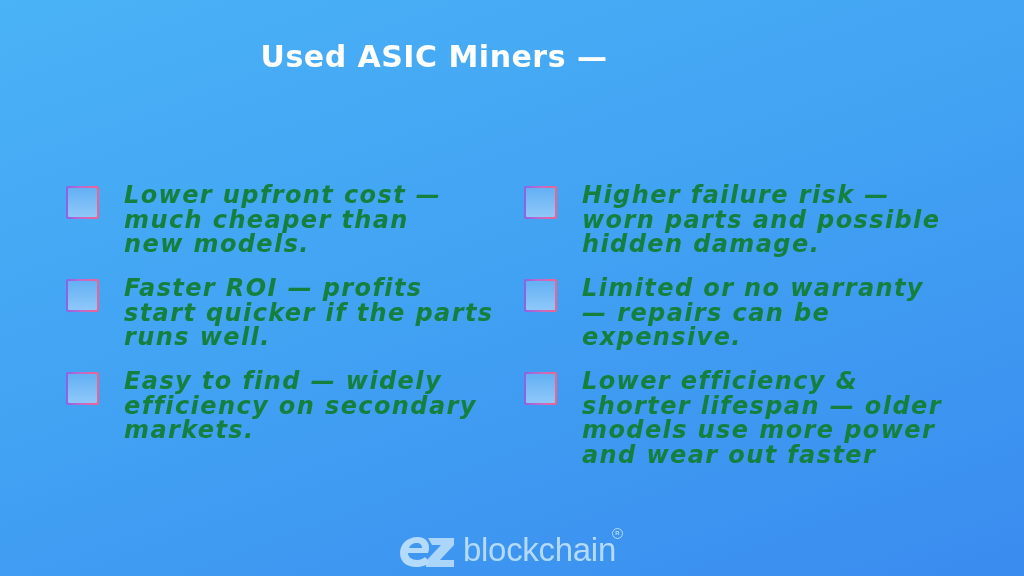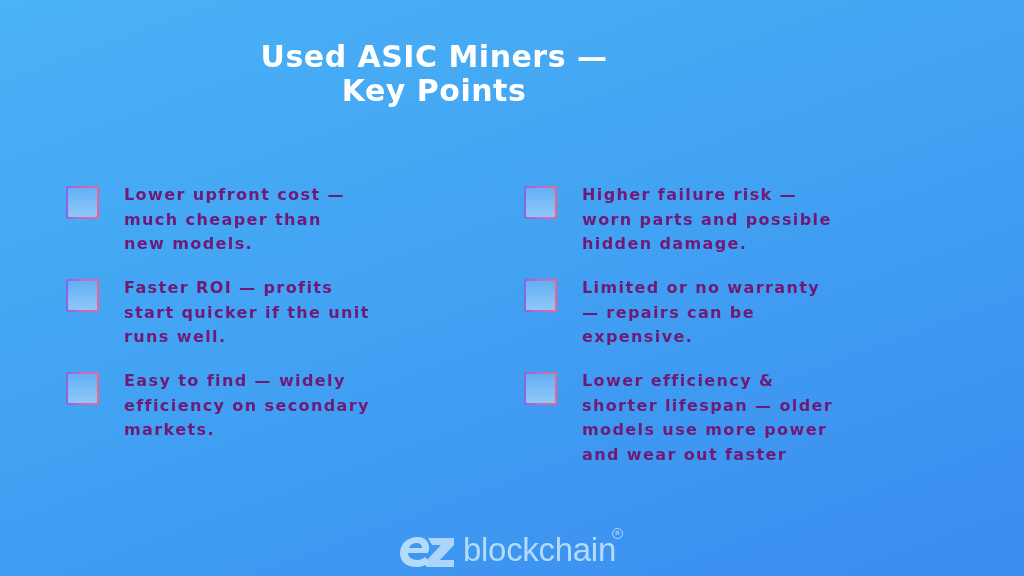--- a/index.html
+++ b/index.html
@@ -51,25 +51,26 @@
       background: linear-gradient(180deg, #63b0f4 0%, #8fc8f9 100%);
       border-radius: 1px;
     }
     .item-text {
       position: absolute;
       left: 58px;
       top: 0;
       width: 420px;
       font-family: "DejaVu Sans", sans-serif;
       font-weight: bold;
-      font-size: 16px;
+      font-size: 24px;
       line-height: 24.5px;
       letter-spacing: 1.4px;
-      color: #701a75;
+      color: #15803d;
       white-space: pre-line;
+      font-style: italic;
     }
     .logo {
       position: absolute;
       left: 398px;
       top: 521px;
       height: 46px;
       display: flex;
       align-items: center;
       margin-top: 7px;
     }
@@ -102,38 +103,37 @@
       color: #b4dafc;
       font-family: "Liberation Sans", sans-serif;
       font-weight: bold;
     }
   </style>
 </head>
 <body>
 
 <div class="title">
   <span>Used ASIC Miners —</span>
-  <span>Key Points</span>
 </div>
 
 <div class="item" style="left:66px; top:183px;">
   <div class="checkbox">
       <div class="checkbox-inner"></div>
     </div>
   <div class="item-text">Lower upfront cost —
 much cheaper than
 new models.</div>
 </div>
 
 <div class="item" style="left:66px; top:276px;">
   <div class="checkbox">
       <div class="checkbox-inner"></div>
     </div>
   <div class="item-text">Faster ROI — profits
-start quicker if the unit
+start quicker if the parts
 runs well.</div>
 </div>
 
 <div class="item" style="left:66px; top:369px;">
   <div class="checkbox">
       <div class="checkbox-inner"></div>
     </div>
   <div class="item-text">Easy to find — widely
 efficiency on secondary
 markets.</div>

